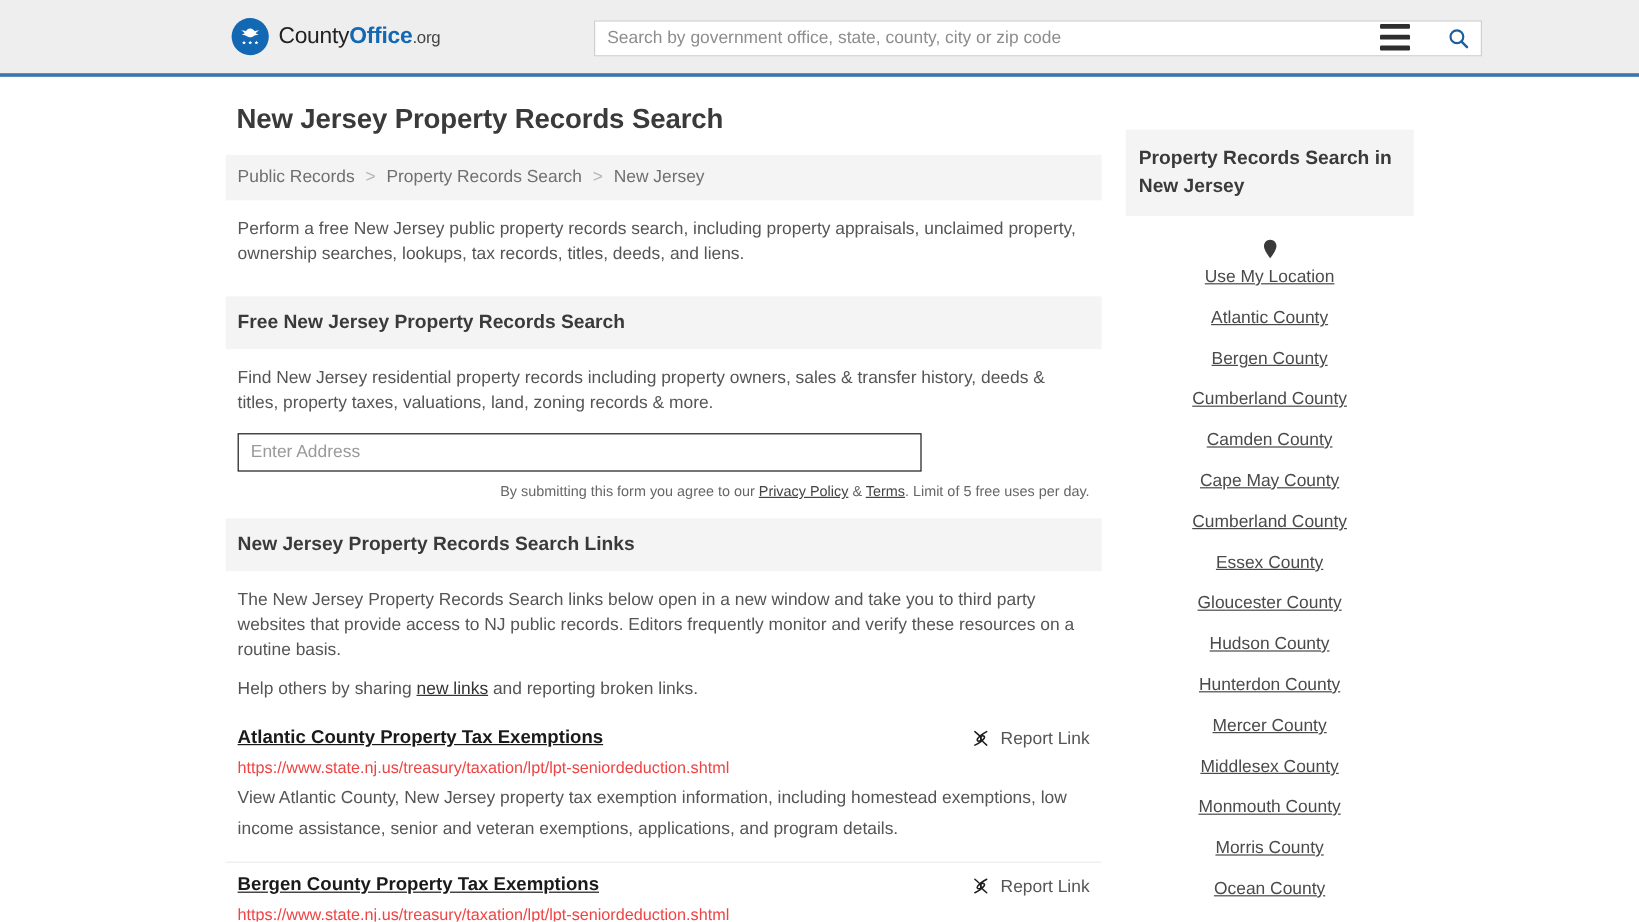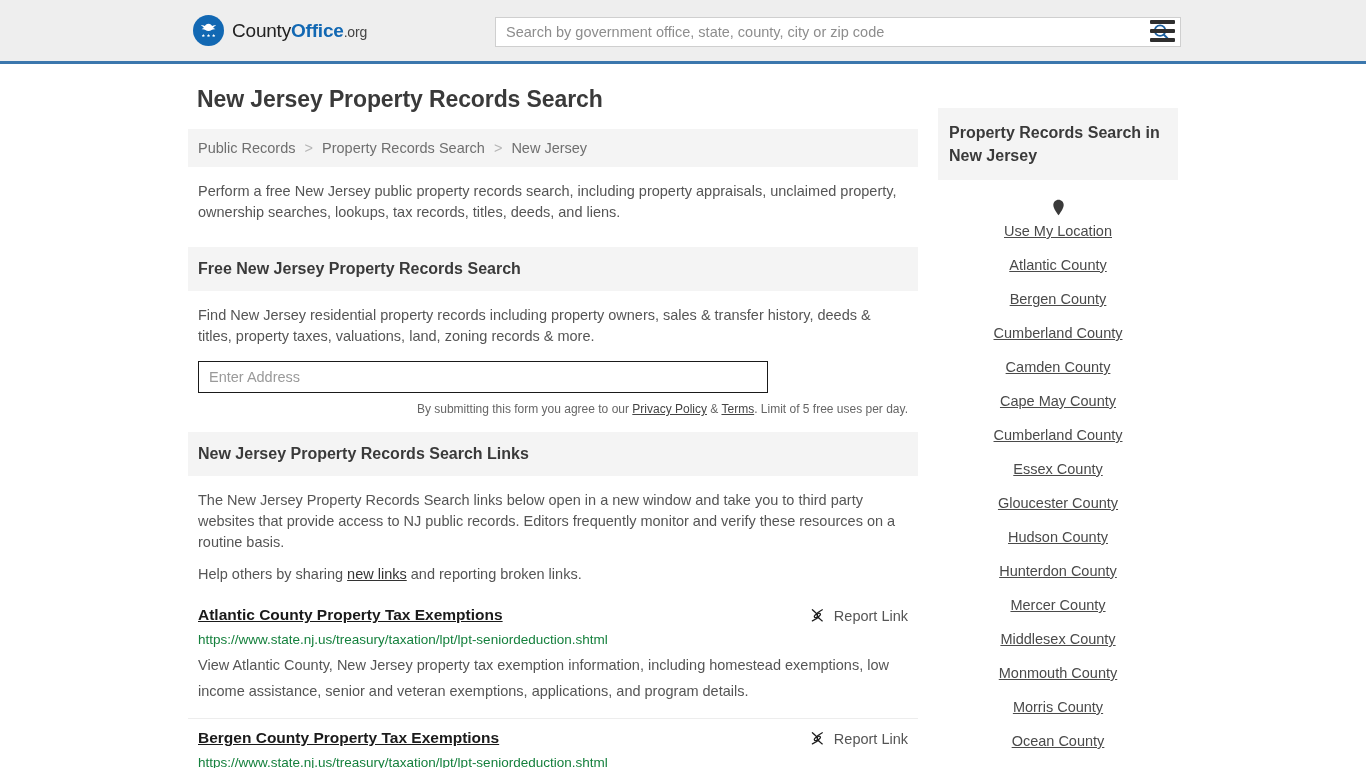--- a/index.html
+++ b/index.html
@@ -41,21 +41,21 @@
     letter-spacing: -0.2px;
     white-space: nowrap;
   }
   .logo-text .b { color: #1268b3; font-weight: bold; }
   .logo-text .org { font-size: 14px; color: #444; }
 
   .search-wrap {
     position: absolute;
     left: 495px;
     top: 17px;
-    width: 686px;
+    width: 740px;
     height: 30px;
     background: #ffffff;
     border: 1px solid #cfcfcf;
     display: flex;
     align-items: center;
   }
   .search-input {
     flex: 1 1 auto;
     border: none;
     outline: none;
@@ -199,21 +199,21 @@
     cursor: pointer;
   }
   .report {
     display: flex; align-items: center; gap: 8px;
     font-size: 14.5px; color: #555; cursor: pointer;
     white-space: nowrap; padding-top: 1px;
   }
   .result-url {
     margin-top: 8px;
     font-size: 13.5px;
-    color: #15803d;
+    color: #ef4444;
     word-break: break-all;
   }
   .result-desc {
     margin-top: 5px;
     font-size: 14.5px;
     color: #555555;
     line-height: 26px;
   }
 
   

